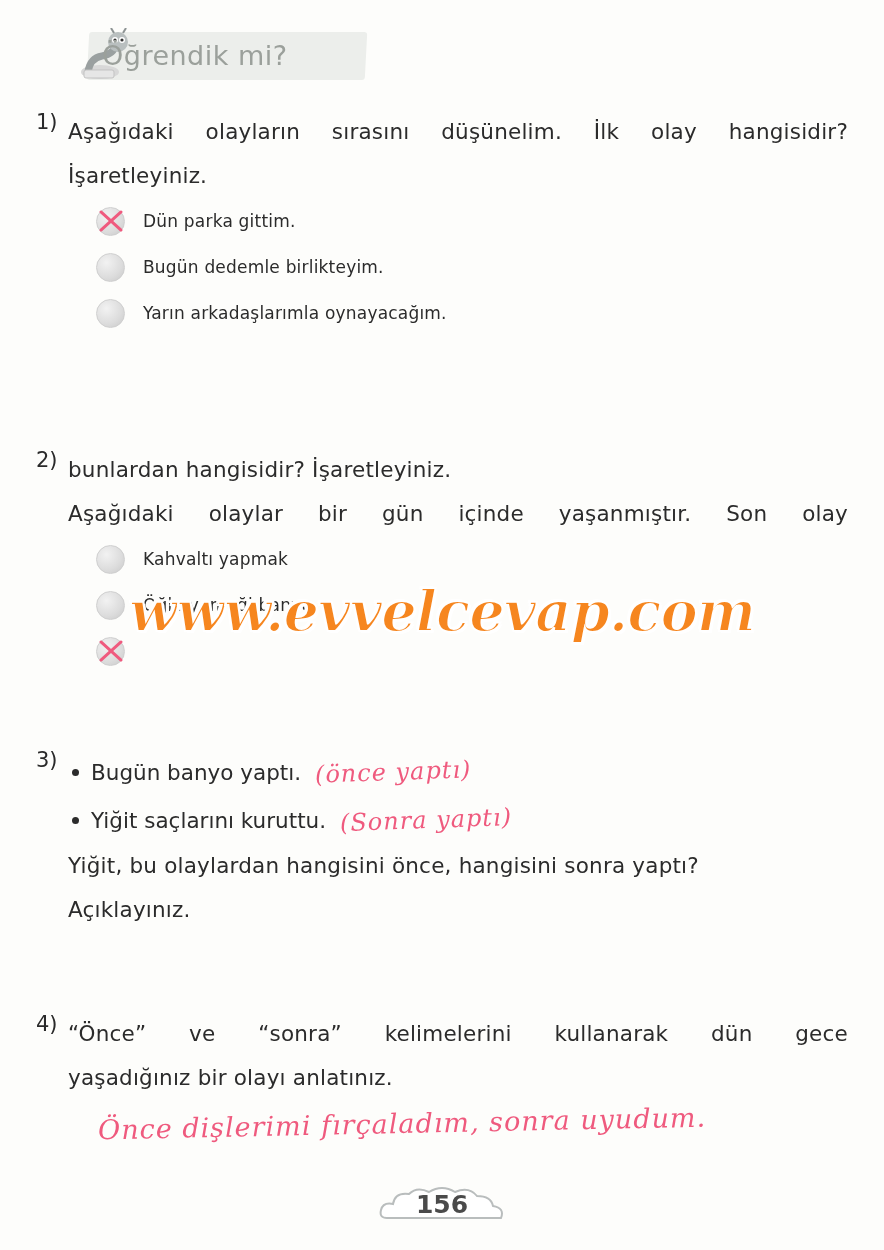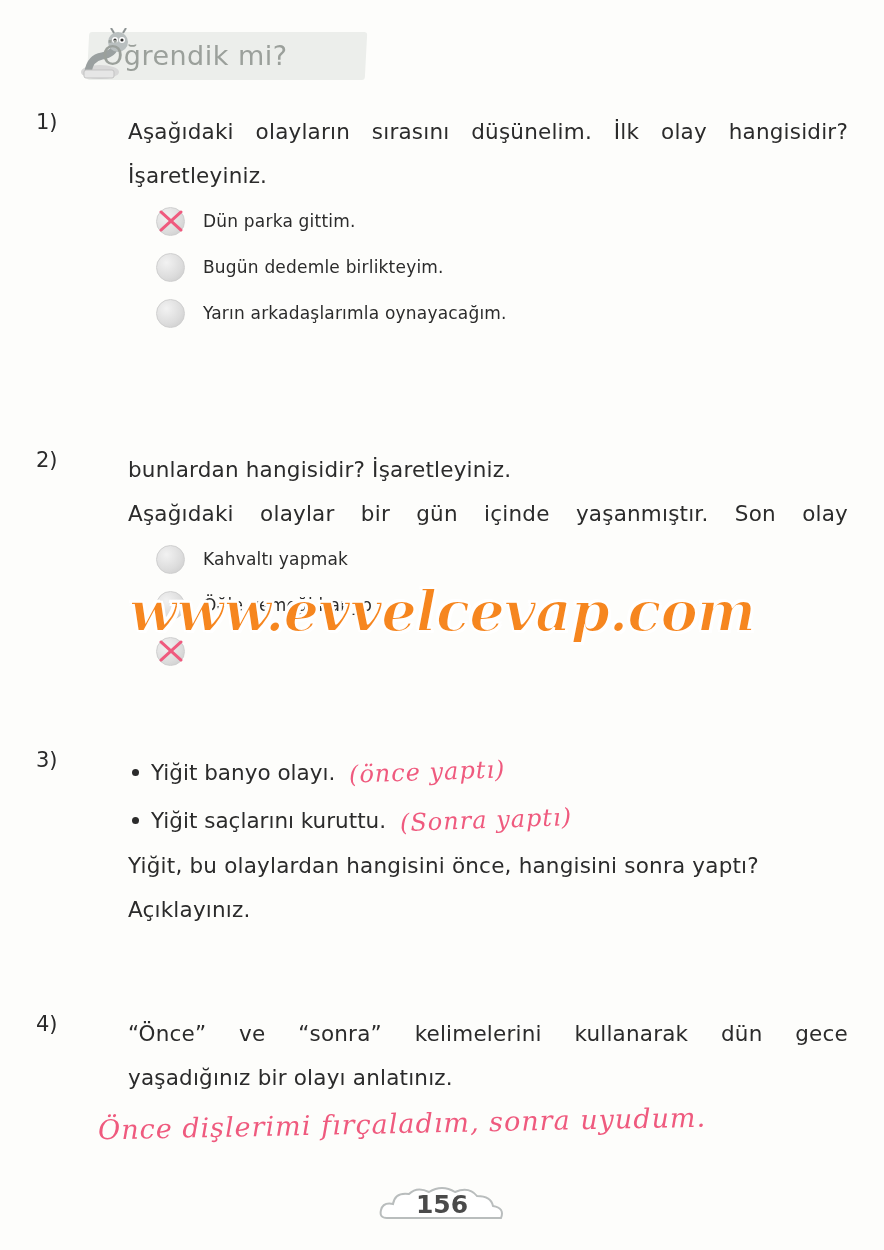--- a/index.html
+++ b/index.html
@@ -67,21 +67,21 @@
   .q-num {
     position: absolute;
     left: 0;
     top: 0;
     width: 54px;
     font-size: 21px;
     color: #2a2a2a;
     font-family: "DejaVu Sans", sans-serif;
   }
   .q-body {
-    margin-left: 92px;
+    margin-left: 32px;
   }
   .q-line {
     font-size: 21.5px;
     color: #2b2b2b;
     line-height: 44px;
     letter-spacing: 0.2px;
     font-family: "DejaVu Sans", sans-serif;
     white-space: nowrap;
   }
   .q-line.justify {
@@ -286,21 +286,21 @@
         <span class="opt-bullet marked"></span>
       </div>
     </div>
   </div>
 
   <div class="q" style="top:748px;">
     <div class="q-num">3)</div>
     <div class="q-body">
       <div class="dot-line">
         <span class="dot"></span>
-        <span class="dot-text">Yiğit banyo olayı.</span>
+        <span class="dot-text">Bugün banyo yaptı.</span>
         <span class="hand">(önce yaptı)</span>
       </div>
       <div class="dot-line">
         <span class="dot"></span>
         <span class="dot-text">Yiğit saçlarını kuruttu.</span>
         <span class="hand">(Sonra yaptı)</span>
       </div>
       <div class="q-line plain">Yiğit, bu olaylardan hangisini önce, hangisini sonra yaptı?</div>
       <div class="q-line plain">Açıklayınız.</div>
     </div>

